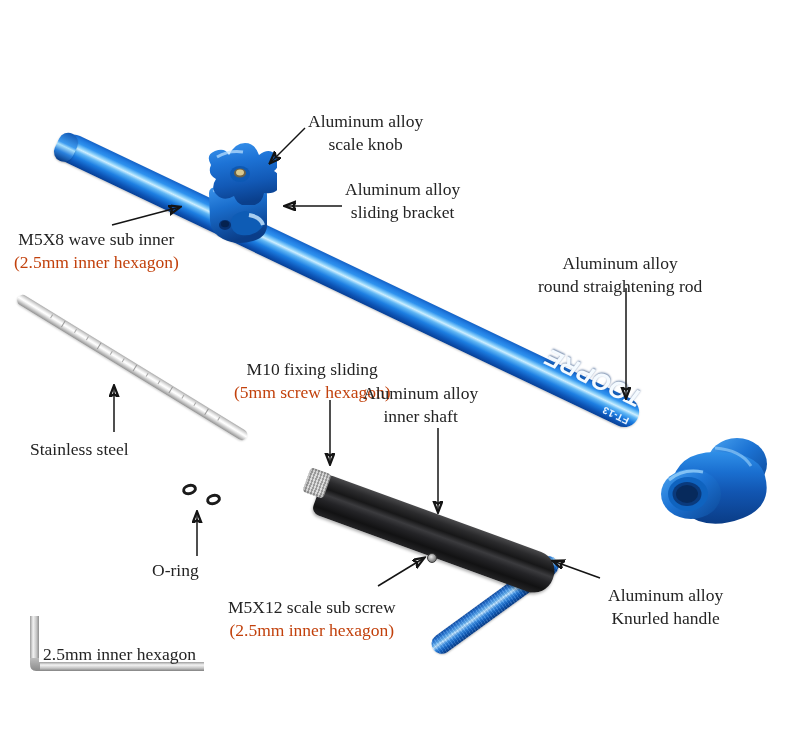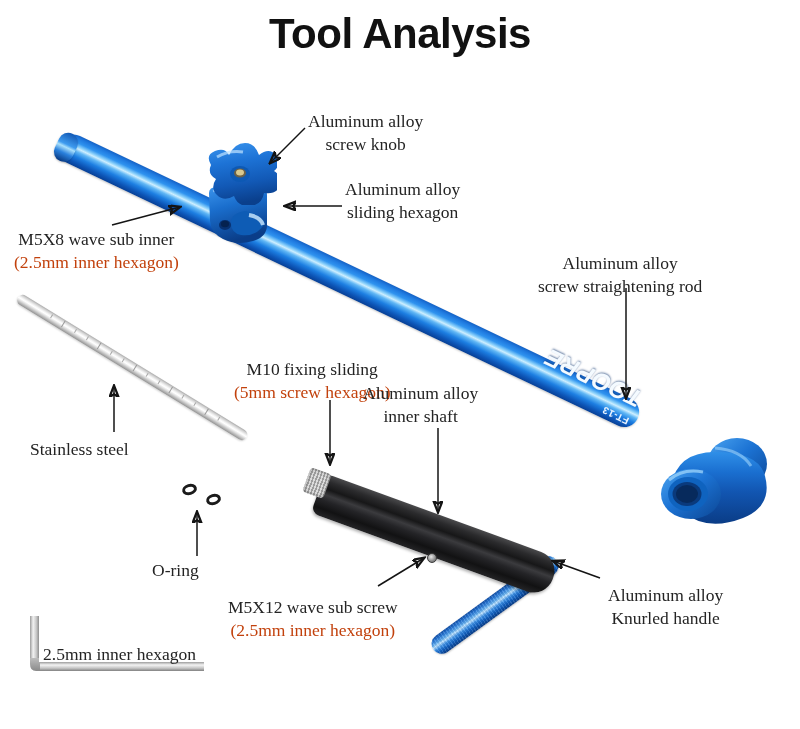--- a/index.html
+++ b/index.html
@@ -235,21 +235,20 @@
 
   
   svg.leader { overflow: visible; }
   svg.leader line, svg.leader path { stroke: #141414; stroke-width: 1.5; fill: none; }
 </style>
 </head>
 <body>
 
 <div id="stage">
 
-  <div class="title">Tool Analysis</div>
 
   <div class="layer" id="art">
 
     <div class="mainrod"></div>
     <div class="mainrod capleft"></div>
 
     <div class="rodtext-wrap">
       <div class="model">FT-13</div>
       <div class="inner">TOOPRE</div>
     </div>
@@ -393,36 +392,36 @@
 
     <line x1="378" y1="586" x2="424" y2="558" marker-end="url(#ah)"></line>
 
     <line x1="600" y1="578" x2="553" y2="561" marker-end="url(#ah)"></line>
   </svg>
 
   <div class="layer" id="labels">
 
     <div class="callout ctr" style="left:308px; top:110px;">
       <span class="ln">Aluminum alloy</span>
-      <span class="ln">screw knob</span>
+      <span class="ln">scale knob</span>
     </div>
 
     <div class="callout ctr" style="left:345px; top:178px;">
       <span class="ln">Aluminum alloy</span>
-      <span class="ln">sliding hexagon</span>
+      <span class="ln">sliding bracket</span>
     </div>
 
     <div class="callout ctr" style="left:14px; top:228px;">
       <span class="ln">M5X8 wave sub inner</span>
       <span class="ln sub">(2.5mm inner hexagon)</span>
     </div>
 
     <div class="callout ctr" style="left:538px; top:252px;">
       <span class="ln">Aluminum alloy</span>
-      <span class="ln">screw straightening rod</span>
+      <span class="ln">round straightening rod</span>
     </div>
 
     <div class="callout ctr" style="left:234px; top:358px;">
       <span class="ln">M10 fixing sliding</span>
       <span class="ln sub">(5mm screw hexagon)</span>
     </div>
 
     <div class="callout ctr" style="left:363px; top:382px;">
       <span class="ln">Aluminum alloy</span>
       <span class="ln">inner shaft</span>
@@ -430,21 +429,21 @@
 
     <div class="callout ctr" style="left:30px; top:438px;">
       <span class="ln">Stainless steel</span>
     </div>
 
     <div class="callout ctr" style="left:152px; top:559px;">
       <span class="ln">O-ring</span>
     </div>
 
     <div class="callout ctr" style="left:228px; top:596px;">
-      <span class="ln">M5X12 wave sub screw</span>
+      <span class="ln">M5X12 scale sub screw</span>
       <span class="ln sub">(2.5mm inner hexagon)</span>
     </div>
 
     <div class="callout ctr" style="left:608px; top:584px;">
       <span class="ln">Aluminum alloy</span>
       <span class="ln">Knurled handle</span>
     </div>
 
     <div class="callout lft" style="left:43px; top:643px;">
       <span class="ln">2.5mm inner hexagon</span>

